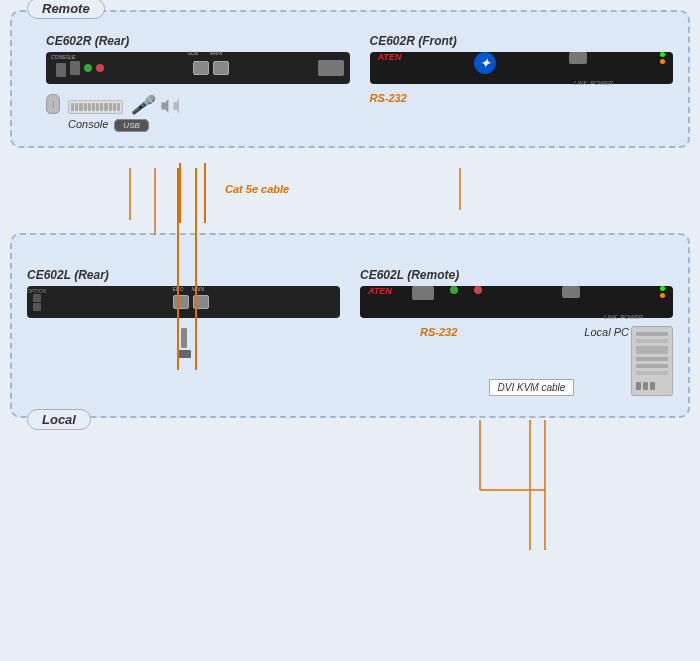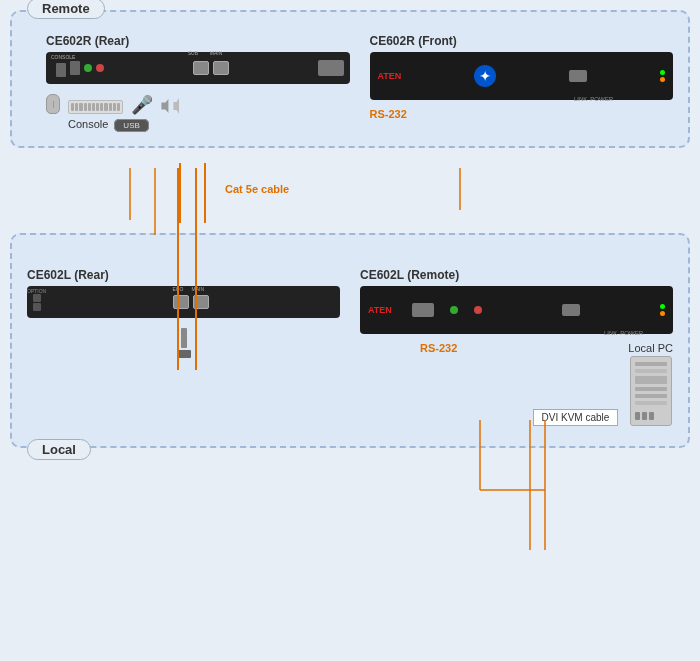--- a/index.html
+++ b/index.html
@@ -7,20 +7,21 @@
       width: 700px;
       height: 661px;
       background: #e8eef5;
       font-family: Arial, sans-serif;
       font-size: 12px;
       overflow: hidden;
     }
     .main-container {
       width: 680px;
       margin: 10px auto;
+      font-style: italic;
     }
     
     .remote-section {
       background: #dce8f5;
       border: 2px dashed #a0b8d8;
       border-radius: 10px;
       padding: 10px 15px 15px 15px;
       margin-bottom: 15px;
       position: relative;
     }
@@ -72,23 +73,23 @@
       height: 32px;
       display: flex;
       align-items: center;
       padding: 0 6px;
       gap: 4px;
       position: relative;
     }
     .device-bar-front {
       background: #1a1a1a;
       border-radius: 4px;
-      height: 48px;
+      height: 32px;
       display: flex;
-      align-items: center;
+      align-items: flex-start;
       padding: 0 8px;
       gap: 16px;
       position: relative;
     }
     
     .aten-logo {
       color: #e00;
       font-size: 9px;
       font-weight: bold;
       letter-spacing: 0px;
@@ -294,21 +295,21 @@
 
         <div style="display:flex;gap:10px;margin-top:8px;align-items:flex-start;position:relative;">
           <div style="display:flex;flex-direction:column;gap:4px;margin-left:60px;">
             <span class="orange-label">RS-232</span>
           </div>
 
           <div style="display:flex;gap:10px;align-items:flex-end;margin-left:auto;">
             <div style="display:flex;flex-direction:column;align-items:center;gap:4px;">
               <div class="cable-label-box">DVI KVM cable</div>
             </div>
-            <div style="display:flex;flex-direction:column;align-items:center;gap:2px;">
+            <div style="display:flex;flex-direction:row;align-items:flex-start;gap:2px;">
               <span class="label-text" style="font-size:11px;">Local PC</span>
 
               <div style="width:42px;height:70px;background:#ccc;border-radius:3px;border:1px solid #aaa;display:flex;flex-direction:column;padding:5px 4px;gap:3px;">
                 <div style="height:4px;background:#aaa;border-radius:1px;"></div>
                 <div style="height:4px;background:#bbb;border-radius:1px;"></div>
                 <div style="height:8px;background:#b0b0b0;border-radius:1px;"></div>
                 <div style="height:4px;background:#aaa;border-radius:1px;"></div>
                 <div style="height:4px;background:#aaa;border-radius:1px;"></div>
                 <div style="height:4px;background:#bbb;border-radius:1px;"></div>
                 <div style="display:flex;gap:2px;margin-top:auto;">

